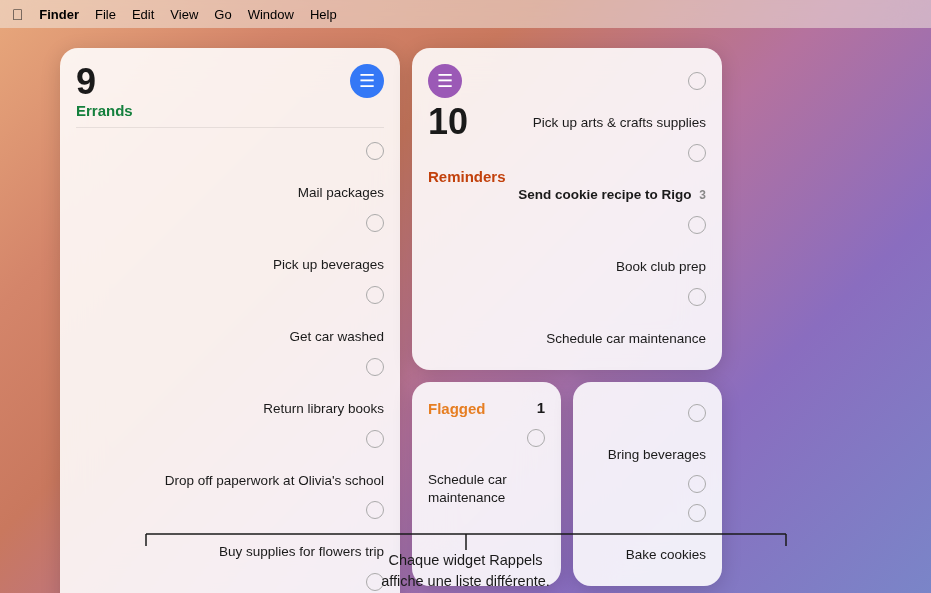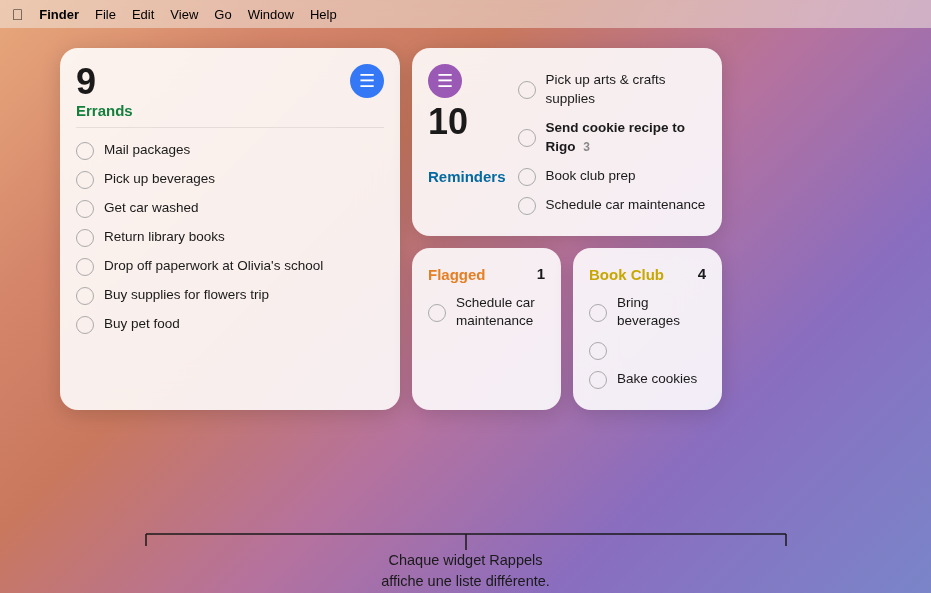--- a/index.html
+++ b/index.html
@@ -100,21 +100,21 @@
       line-height: 1;
     }
 
     .widget-title {
       font-size: 15px;
       font-weight: 600;
       margin-top: 2px;
     }
 
     .widget-title.blue { color: #15803d; }
-    .widget-title.purple { color: #0369a1; margin-top: 28px; }
+    .widget-title.purple { color: #c2410c; margin-top: 28px; }
     .widget-title.orange { color: #e67e22; }
     .widget-title.yellow-green { color: #c8a800; }
 
     .widget-icon-circle {
       width: 34px;
       height: 34px;
       border-radius: 50%;
       display: flex;
       align-items: center;
       justify-content: center;
@@ -126,23 +126,24 @@
 
     .divider {
       height: 1px;
       background: rgba(0,0,0,0.08);
       margin: 8px 0;
     }
 
     
     .list-item {
       display: flex;
-      align-items: center;
-      gap: 10px;
+      align-items: flex-end;
+      gap: 24px;
       padding: 5px 0;
+      flex-direction: column;
     }
 
     .circle-check {
       width: 18px;
       height: 18px;
       border-radius: 50%;
       border: 1.5px solid #aaa;
       flex-shrink: 0;
       margin-top: 1px;
     }
@@ -315,24 +316,20 @@
             <span class="widget-title orange">Flagged</span>
             <span class="small-widget-count">1</span>
           </div>
           <div class="list-item">
             <div class="circle-check"></div>
             <span class="item-text">Schedule car maintenance</span>
           </div>
         </div>
 
         <div class="widget-card widget-small">
-          <div class="small-widget-title-row">
-            <span class="widget-title yellow-green">Book Club</span>
-            <span class="small-widget-count">4</span>
-          </div>
           <div class="list-item">
             <div class="circle-check"></div>
             <span class="item-text">Bring beverages</span>
           </div>
           <div class="list-item">
             <div class="circle-check"></div>
           </div>
           <div class="list-item">
             <div class="circle-check"></div>
             <span class="item-text">Bake cookies</span>

